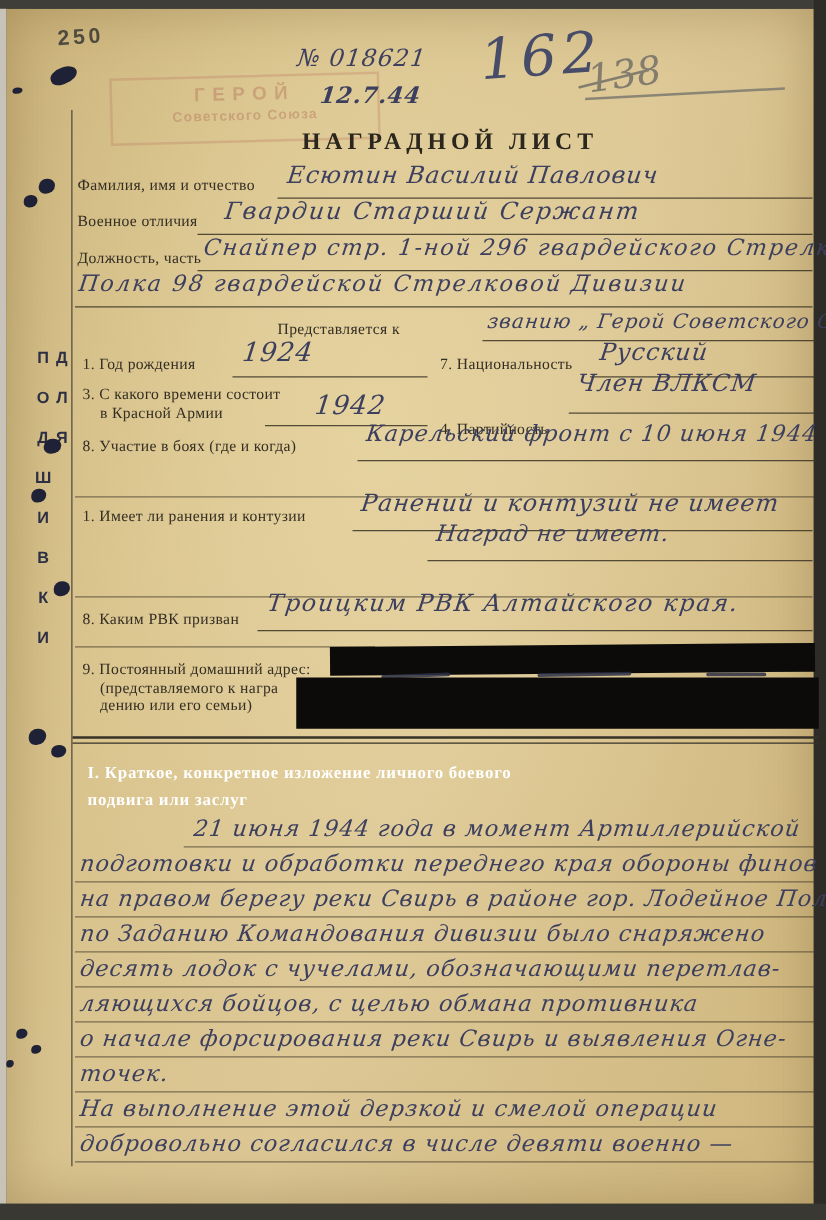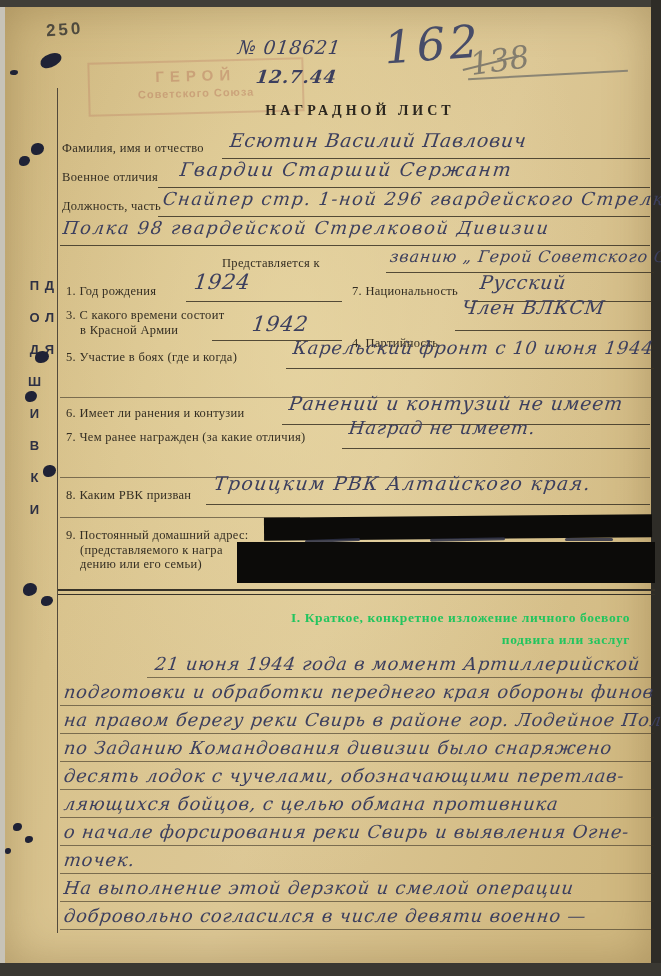--- a/index.html
+++ b/index.html
@@ -35,27 +35,27 @@
   .bignum{position:absolute;left:384px;top:18px;font-size:45px;color:#474c68;
           font-family:"DejaVu Serif",serif;font-style:italic;transform:rotate(-4deg);letter-spacing:4px;}
   .pencilnum{position:absolute;left:470px;top:42px;font-size:31px;color:#837d6e;
              font-family:"DejaVu Serif",serif;font-style:italic;transform:rotate(-8deg);}
   .pencil-strike{position:absolute;left:462px;top:62px;width:58px;height:0;
                  border-top:2.5px solid #837d6e;transform:rotate(-14deg);}
   .pencil-line{position:absolute;left:468px;top:74px;width:160px;height:0;
                border-top:2px solid #8b8574;transform:rotate(-3deg);}
   .instruction{position:absolute;left:406px;top:78px;font-size:11px;font-weight:bold;color:#2f2a22;
                letter-spacing:.2px;border-bottom:1.6px solid #2f2a22;padding-bottom:2px;white-space:nowrap;}
-  .title{position:absolute;left:150px;top:103px;width:420px;text-align:center;font-size:14px;
+  .title{position:absolute;left:150px;top:103px;width:420px;text-align:center;font-size:19px;
          font-weight:bold;letter-spacing:4px;color:#2b261e;white-space:nowrap;}
   .vert{position:absolute;left:27px;top:278px;height:380px;writing-mode:vertical-rl;
         text-orientation:upright;font-family:"Liberation Sans",sans-serif;font-size:13px;
         font-weight:bold;letter-spacing:17px;color:#2d3044;}
-  .sechead{position:absolute;width:560px;left:70px;text-align:right;font-size:13.5px;
-           font-weight:bold;color:#22c55e;letter-spacing:.6px;white-space:nowrap;}
+  .sechead{position:absolute;width:560px;left:70px;text-align:left;font-size:13.5px;
+           font-weight:bold;color:#ffffff;letter-spacing:.6px;white-space:nowrap;}
   .redact{position:absolute;background:#0c0b09;}
   .gapink{position:absolute;height:3px;background:#2c2f45;opacity:.85;border-radius:2px;}
 </style>
 </head>
 <body>
 
 <div id="scan">
   <div class="paper"></div>
 
   <div class="edge-top"></div>
@@ -121,30 +121,29 @@
 
   <div class="typed" style="left:66px;top:308px;">3. С какого времени состоит</div>
   <div class="typed" style="left:80px;top:323px;">в Красной Армии</div>
   <div class="hw" style="left:252px;top:312px;font-size:21px;">1942</div>
   <div class="rule" style="left:212px;top:340px;width:130px;"></div>
 
   <div class="typed" style="left:352px;top:312px;margin-top:24px;">4. Партийность</div>
   <div class="hw" style="left:462px;top:296px;font-size:19px;">Член ВЛКСМ</div>
   <div class="rule" style="left:455px;top:330px;width:197px;"></div>
 
-  <div class="typed" style="left:66px;top:350px;">5. Участие в боях (где и когда)</div>
+  <div class="typed" style="left:66px;top:350px;">8. Участие в боях (где и когда)</div>
   <div class="hw" style="left:293px;top:337px;font-size:18px;">Карельский фронт с 10 июня 1944 г</div>
   <div class="rule" style="left:286px;top:368px;width:368px;"></div>
   <div class="rule soft" style="left:60px;top:397px;width:592px;"></div>
 
-  <div class="typed" style="left:66px;top:406px;">6. Имеет ли ранения и контузии</div>
+  <div class="typed" style="left:66px;top:406px;">1. Имеет ли ранения и контузии</div>
   <div class="hw" style="left:289px;top:392px;font-size:19px;">Ранений и контузий не имеет</div>
   <div class="rule" style="left:282px;top:424px;width:368px;"></div>
 
-  <div class="typed" style="left:66px;top:430px;">7. Чем ранее награжден (за какие отличия)</div>
   <div class="hw" style="left:349px;top:417px;font-size:18px;">Наград не имеет.</div>
   <div class="rule" style="left:342px;top:448px;width:308px;"></div>
   <div class="rule soft" style="left:60px;top:477px;width:590px;"></div>
 
   <div class="typed" style="left:66px;top:488px;">8. Каким РВК призван</div>
   <div class="hw" style="left:214px;top:472px;font-size:19px;letter-spacing:1.4px;">Троицким РВК Алтайского края.</div>
   <div class="rule" style="left:206px;top:504px;width:444px;"></div>
   <div class="rule soft" style="left:60px;top:517px;width:240px;"></div>
 
   <div class="typed" style="left:66px;top:528px;">9. Постоянный домашний адрес:</div>

